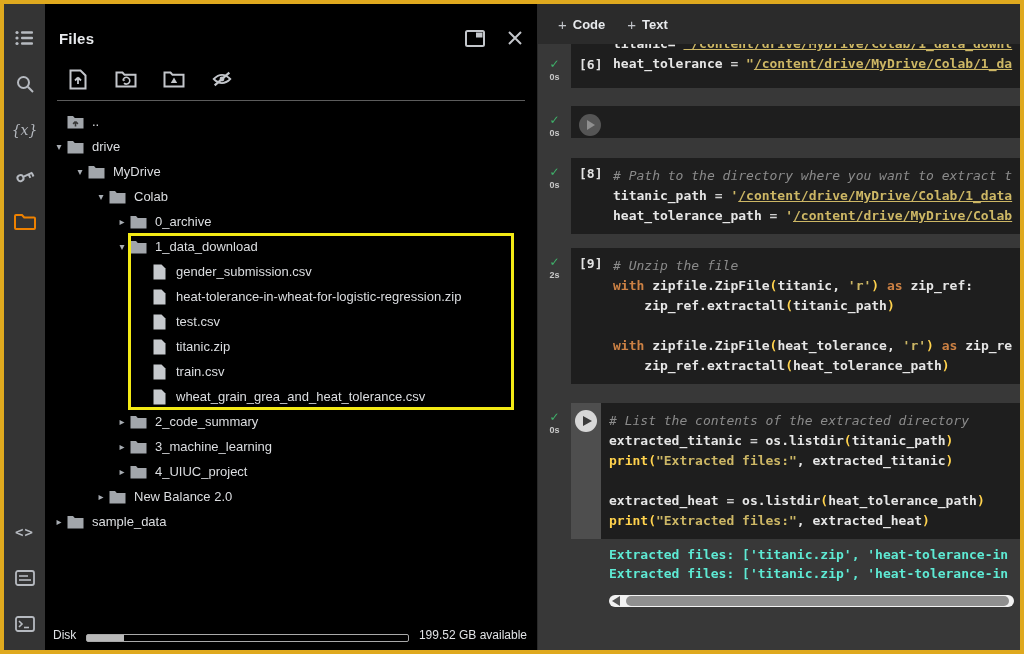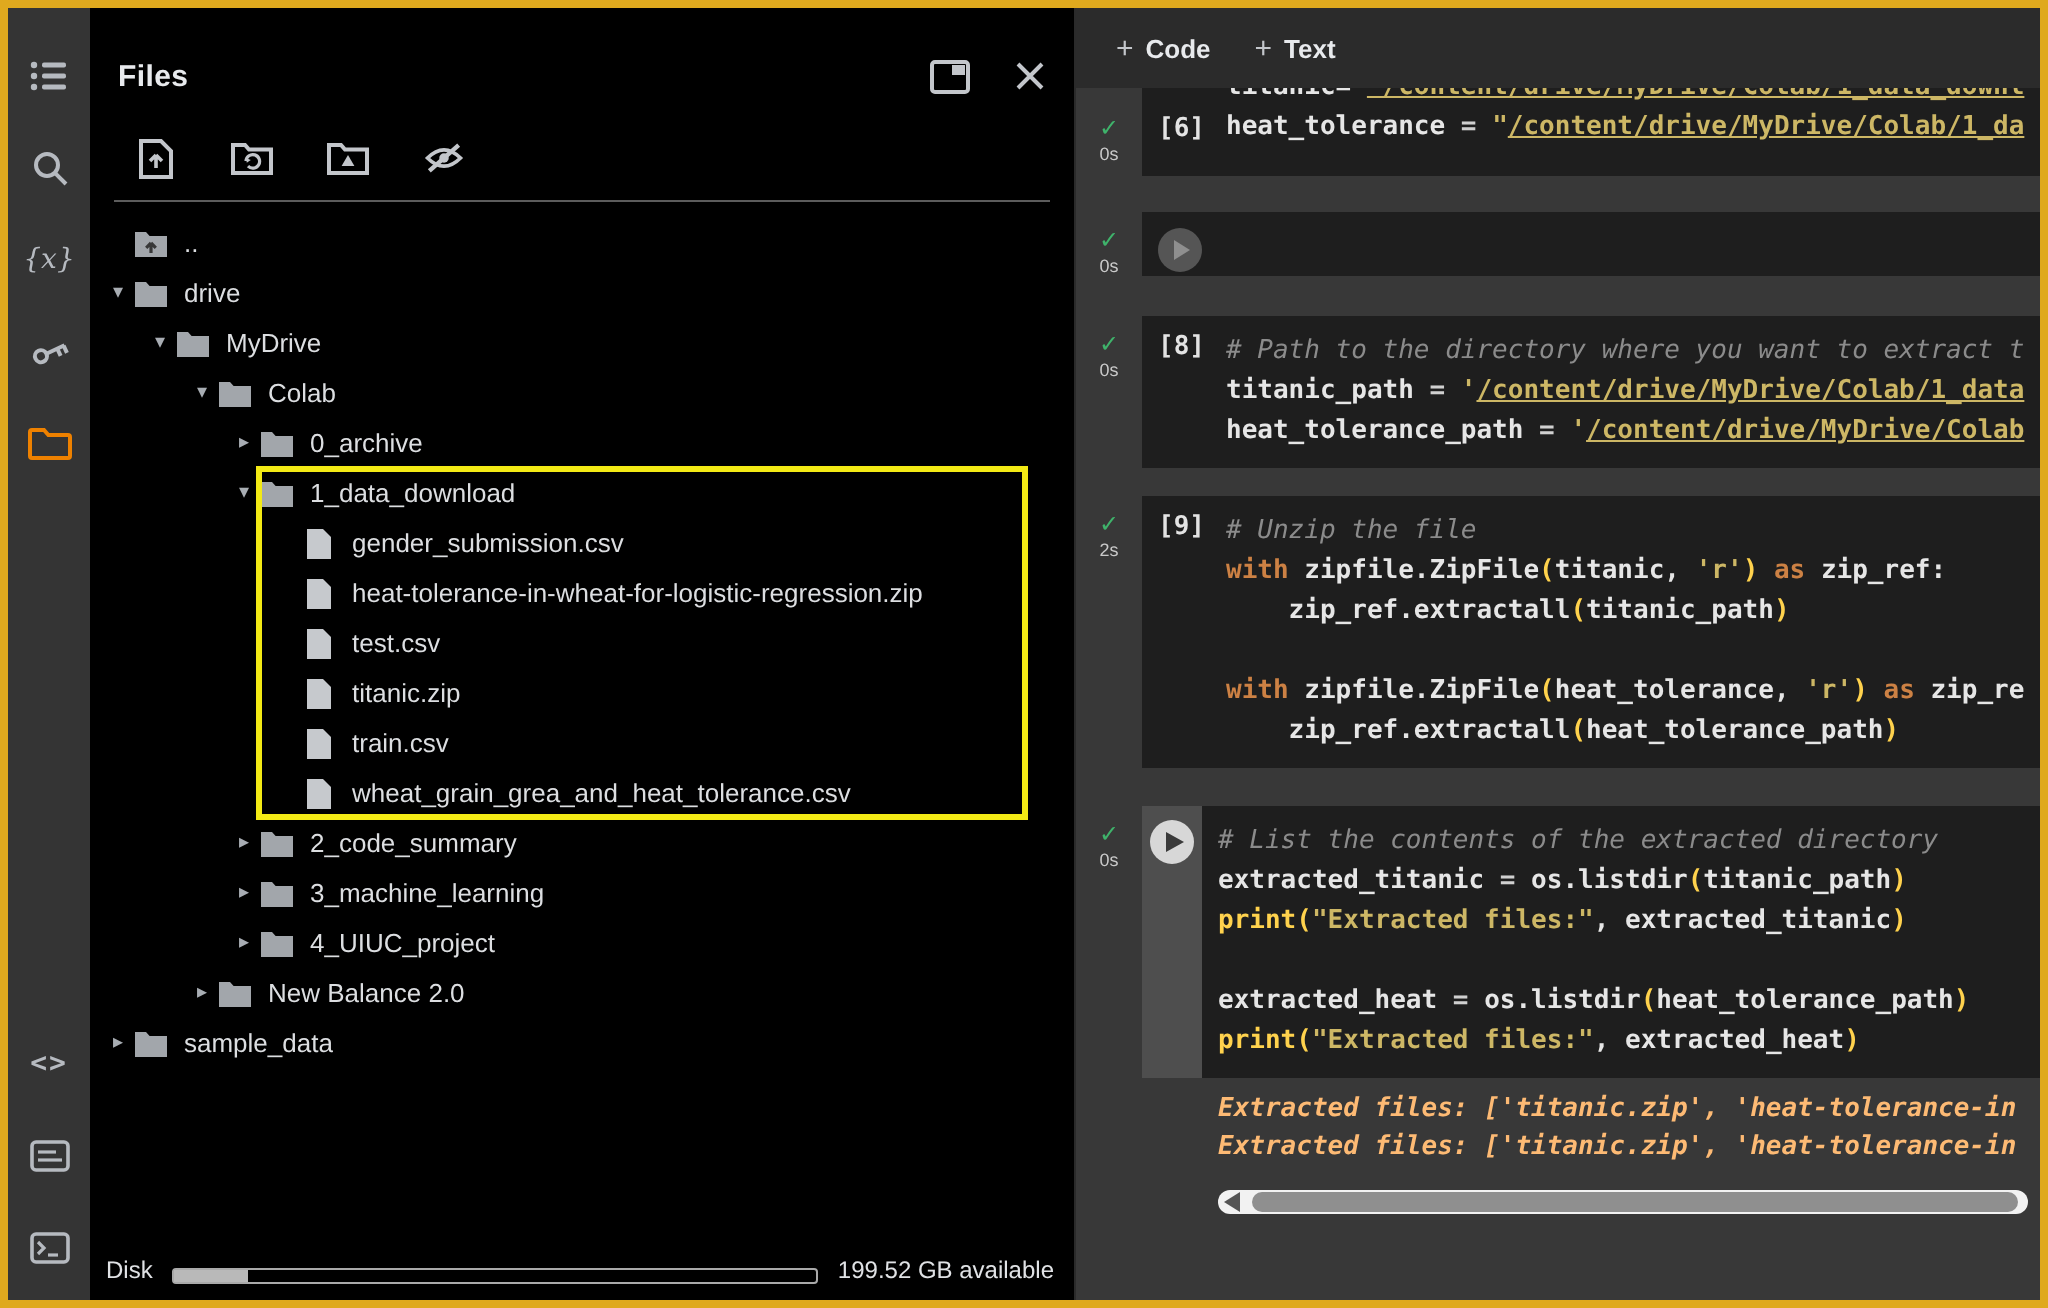--- a/index.html
+++ b/index.html
@@ -28,39 +28,39 @@
   .hl-box { position:absolute; border:3px solid #f3ea15; left:83px; top:229px; width:386px; height:177px; pointer-events:none; z-index:5; }
 
   .notebook { flex:1; background:#383838; border-left:1px solid #2a2a2a; position:relative; overflow:hidden; font-family:"DejaVu Sans Mono",monospace; }
   .nb-toolbar { height:40px; background:#2b2b2b; display:flex; align-items:center; padding-left:20px; font-family:"Liberation Sans",sans-serif; position:relative; z-index:4; }
   .nb-btn { color:#e8eaed; font-size:13px; font-weight:bold; margin-right:22px; display:flex; align-items:center; }
   .nb-btn .plus { color:#c3c6cb; margin-right:6px; font-weight:normal; font-size:15px; }
   .cells { position:relative; }
   .cellrow { display:flex; }
   .gutter { width:33px; flex:0 0 33px; display:flex; flex-direction:column; align-items:center; padding-top:8px; }
   .check { color:#3fb36b; font-size:12px; font-weight:bold; line-height:12px; font-family:"DejaVu Sans",sans-serif; }
-  .time { color:#c9c9c9; font-size:9px; font-weight:normal; margin-top:2px; font-family:"Liberation Sans",sans-serif; }
+  .time { color:#c9c9c9; font-size:9px; font-weight:bold; margin-top:2px; font-family:"Liberation Sans",sans-serif; }
   .cell { flex:1; background:#1e1e1e; display:flex; overflow:hidden; }
   .execcol { width:42px; flex:0 0 42px; color:#e3e3e3; font-size:13px; padding:8px 0 0 8px; font-weight:bold; }
   .codeblk { padding:8px 0; }
   .cline { height:20px; line-height:20px; font-size:13px; font-weight:bold; white-space:pre; color:#e6e6e6; }
   .tk-k { color:#cc8144; }
   .tk-s { color:#cdb765; }
   .tk-su { color:#cdb765; text-decoration:underline; }
   .tk-y { color:#ffd24d; }
   .tk-c { color:#8b8b8b; font-style:italic; font-weight:normal; }
   .tk-o { color:#d0d0d0; }
   .tk-p { color:#e6e6e6; }
   .dimplay { display:block; width:22px; height:22px; border-radius:50%; background:#555555; margin:8px 0 0 8px; position:relative; }
   .dimplay:after { content:""; position:absolute; left:8px; top:6px; border-left:8px solid #8f8f8f; border-top:5px solid transparent; border-bottom:5px solid transparent; }
   .runstrip { width:30px; flex:0 0 30px; background:#4e4e4e; display:flex; justify-content:center; padding-top:7px; }
   .playbtn { width:22px; height:22px; border-radius:50%; background:#d7d7d7; position:relative; }
   .playbtn:after { content:""; position:absolute; left:8px; top:6px; border-left:9px solid #3a3a3a; border-top:5px solid transparent; border-bottom:5px solid transparent; }
   .outblk { margin-left:33px; padding:6px 0 0 38px; }
-  .oline { height:19px; line-height:19px; font-size:13px; white-space:pre; color:#fdba74; font-weight:bold;font-style:italic; }
+  .oline { height:19px; line-height:19px; font-size:13px; white-space:pre; color:#5eead4; font-weight:bold; }
   .hscroll { position:absolute; left:71px; right:6px; height:12px; background:#f2f2f2; border-radius:6px; margin-top:12px; }
   .hscroll .arrow { position:absolute; left:3px; top:1px; width:0; height:0; border-right:8px solid #555; border-top:5px solid transparent; border-bottom:5px solid transparent; }
   .hscroll .thumb { position:absolute; left:17px; right:5px; top:1px; bottom:1px; background:#8f8f8f; border-radius:5px; }
   svg { display:block; }
 </style>
 </head>
 <body>
 
 <div class="frame">
   <div class="rail">

